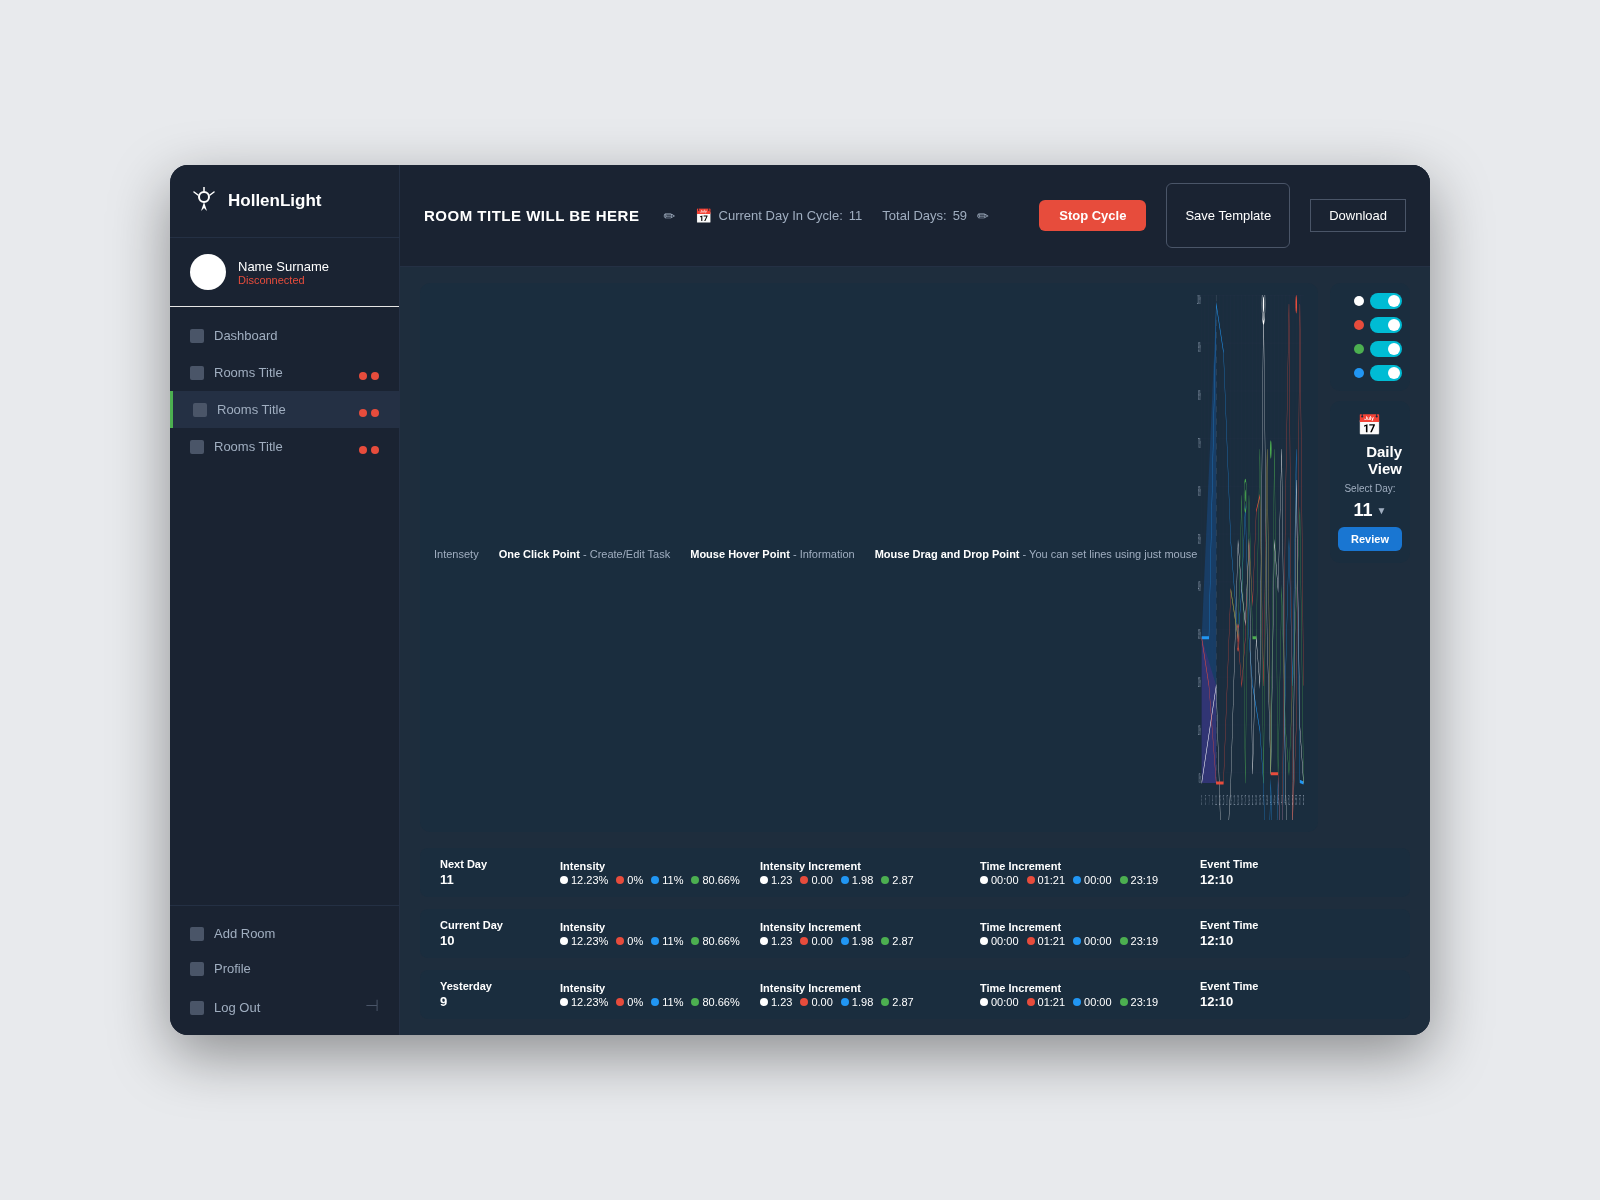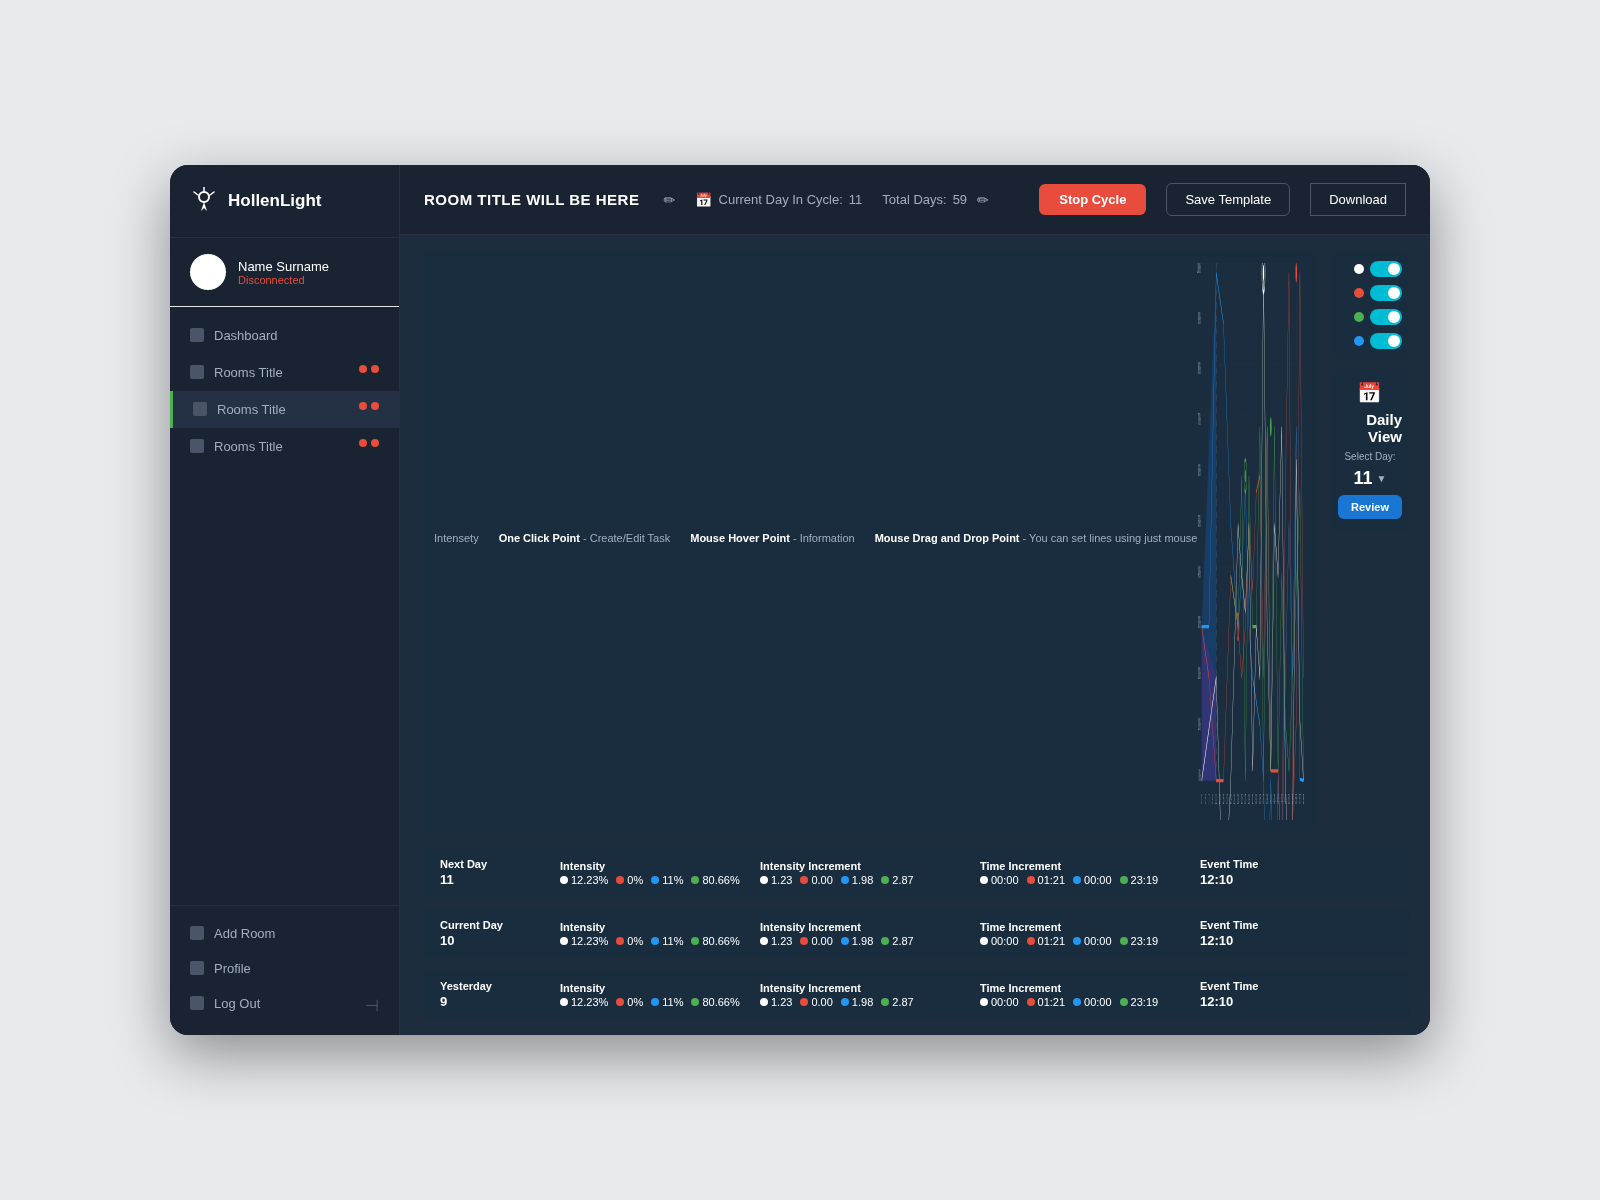--- a/index.html
+++ b/index.html
@@ -61,21 +61,21 @@
       flex-shrink: 0;
     }
     .user-name { color: #fff; font-size: 13px; font-weight: 500; }
     .user-status { color: #e74c3c; font-size: 11px; }
     .nav-section {
       flex: 1;
       padding: 10px 0;
     }
     .nav-item {
       display: flex;
-      align-items: flex-start;
+      align-items: flex-end;
       gap: 10px;
       padding: 11px 20px;
       cursor: pointer;
       position: relative;
     }
     .nav-item.active {
       background: #243044;
       border-left: 3px solid #4caf50;
     }
     .nav-icon {
@@ -141,21 +141,21 @@
       padding: 8px 20px;
       font-size: 13px;
       font-weight: 600;
       cursor: pointer;
     }
     .btn-save {
       background: transparent;
       color: #fff;
       border: 1px solid #4a5568;
       border-radius: 6px;
-      padding: 8px 18px;
+      padding: 24px 18px;
       font-size: 13px;
       cursor: pointer;
     }
     .btn-download {
       background: transparent;
       color: #fff;
       border: 1px solid #4a5568;
       border-radius: 0;
       padding: 8px 18px;
       font-size: 13px;

